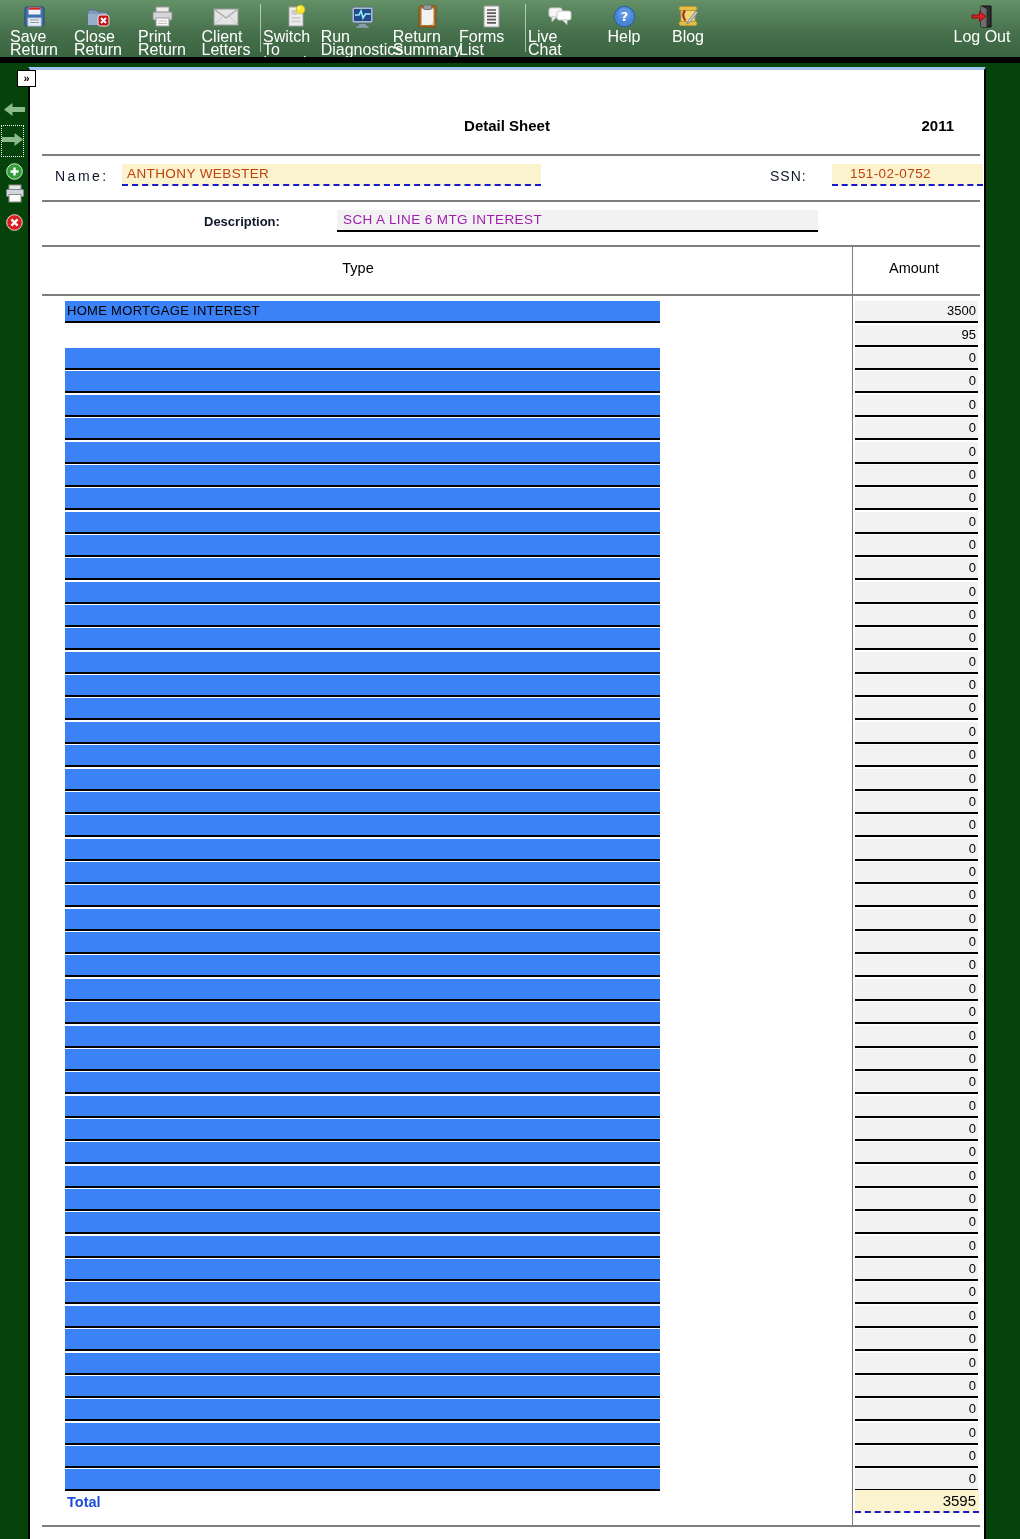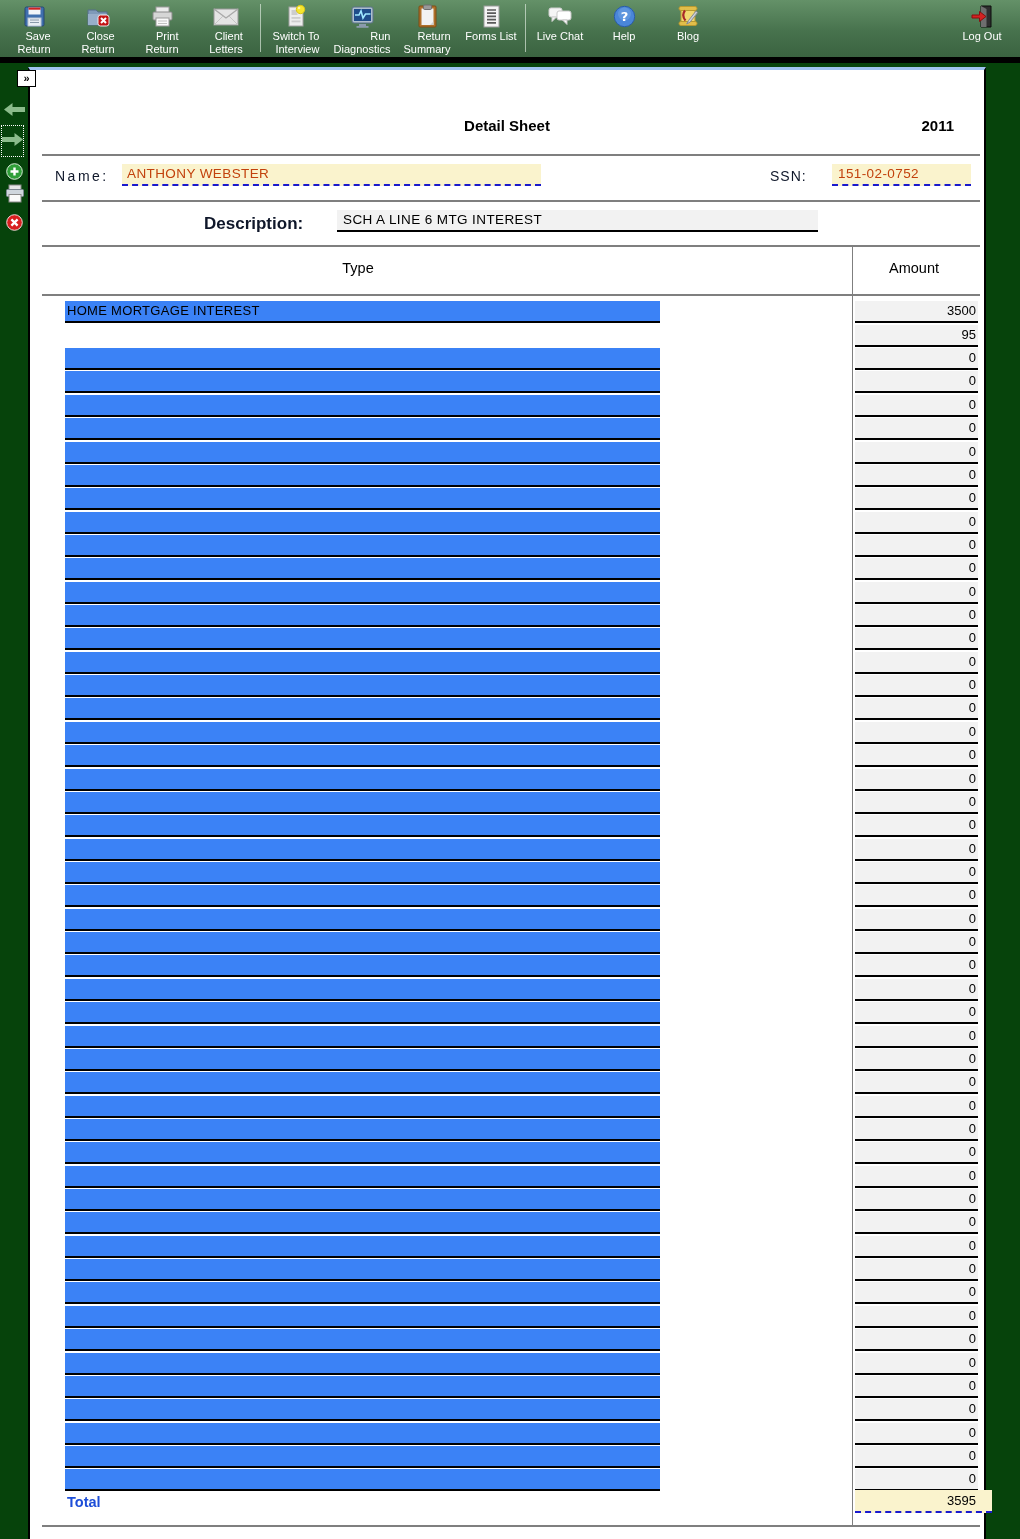--- a/index.html
+++ b/index.html
@@ -9,21 +9,21 @@
   }
   
   .toolbar {
     position:absolute; top:0; left:0; right:0; height:57px;
     background:linear-gradient(#649168,#47724d 55%,#3a6340);
     display:flex; align-items:flex-start; padding:3px 6px 0 2px; box-sizing:border-box;
   }
   .tb-btn { display:flex; flex-direction:column; align-items:center; width:64px; cursor:pointer; }
   .tb-btn.wide { width:66px; }
   .tb-icon { height:27px; display:flex; align-items:center; justify-content:center; }
-  .tb-label { color:#fff; font-size:11px; line-height:13px; text-align:right; white-space:pre-line; }
+  .tb-label { color:#fff; font-size:16px; line-height:13px; text-align:left; white-space:pre-line; }
   .tb-sep { width:1px; height:48px; background:rgba(228,238,228,.65); margin:1px 2px 0 2px; }
   .tb-spacer { flex:1; }
   .strip { position:absolute; top:57px; left:0; right:0; height:6px; background:#000; }
   
   .workspace { position:absolute; top:63px; left:0; right:0; bottom:0; background:#06430b; }
   .page {
     position:absolute; left:28px; top:4px; width:954px; bottom:0; background:#fff;
     border-left:2px solid #000; border-right:2px solid #000; border-top:3px solid #9fc3ef;
   }
   .expand-tab {
@@ -38,52 +38,52 @@
   .side-print { top:121px; }
   .side-del { top:151px; }
   
   .hline { position:absolute; left:12px; width:938px; height:2px; background:#7f7f7f; }
   .vline { position:absolute; left:822px; top:175px; width:1px; height:1280px; background:#7f7f7f; }
   .title { position:absolute; top:47px; left:0; width:100%; text-align:center; font-weight:bold; font-size:15px; color:#000; }
   .year  { position:absolute; top:47px; right:30px; font-weight:bold; font-size:15px; color:#000; }
   .lbl   { position:absolute; font-size:14px; color:#0f172a; }
   .name-label { top:98px; left:25px; letter-spacing:2.5px; }
   .ssn-label  { top:98px; left:740px; letter-spacing:1px; }
-  .desc-label { top:144px; left:174px; font-weight:bold; font-size:17px; }
+  .desc-label { top:144px; left:174px; font-weight:bold; font-size:13px; }
   .yellow-field {
     position:absolute; height:20px; background:#faf3cd; border-bottom:2px dashed #1a1acd;
     font-size:13.5px; line-height:20px; letter-spacing:.4px; color:#c2410c;
   }
   .name-field { top:94px; left:92px;  width:414px; padding-left:5px; }
-  .ssn-field  { top:94px; left:802px; width:133px; padding-left:6px; }
+  .ssn-field  { top:94px; left:802px; width:133px; padding-left:18px; }
   .desc-field {
     position:absolute; top:140px; left:307px; width:475px; height:20px;
     background:#f2f2f2; border-bottom:2px solid #000;
-    font-size:13.5px; line-height:20px; padding-left:6px; letter-spacing:.4px; color:#000000;
+    font-size:13.5px; line-height:20px; padding-left:6px; letter-spacing:.4px; color:#a21caf;
   }
   .col-header { position:absolute; top:190px; transform:translateX(-50%); font-size:14.5px; color:#000; }
   .type-header { left:328px; }
   .amount-header { left:884px; }
   .rows { position:absolute; top:231px; left:0; width:100%; }
   .trow { height:23.36px; position:relative; }
   .cell-type {
     position:absolute; left:35px; width:593px; bottom:1px; height:20px;
     background:#3b82f6; border-bottom:2px solid #000;
     font-size:13px; line-height:20px; padding-left:2px; letter-spacing:.3px; color:#000;
   }
   .cell-amount {
     position:absolute; left:825px; width:121px; bottom:1px; height:20px;
     background:#f2f2f2; border-bottom:2px solid #000;
     font-size:13px; line-height:20px; text-align:right; padding-right:2px; color:#000;
   }
   .total-label { position:absolute; top:1424px; left:37px; font-weight:bold; font-size:14.5px; color:#1d4ed8; }
   .total-field {
     position:absolute; top:1420px; left:825px; width:121px; height:21px;
     background:#faf3cd; border-bottom:2px dashed #1a1acd;
-    font-size:13px; line-height:21px; text-align:right; padding-right:16px; color:#000;
+    font-size:15px; line-height:21px; text-align:right; padding-right:3px; color:#000;
   }
 </style>
 </head>
 <body>
 
 <div class="screen">
 
   <div class="toolbar">
 
     <div class="tb-btn">

